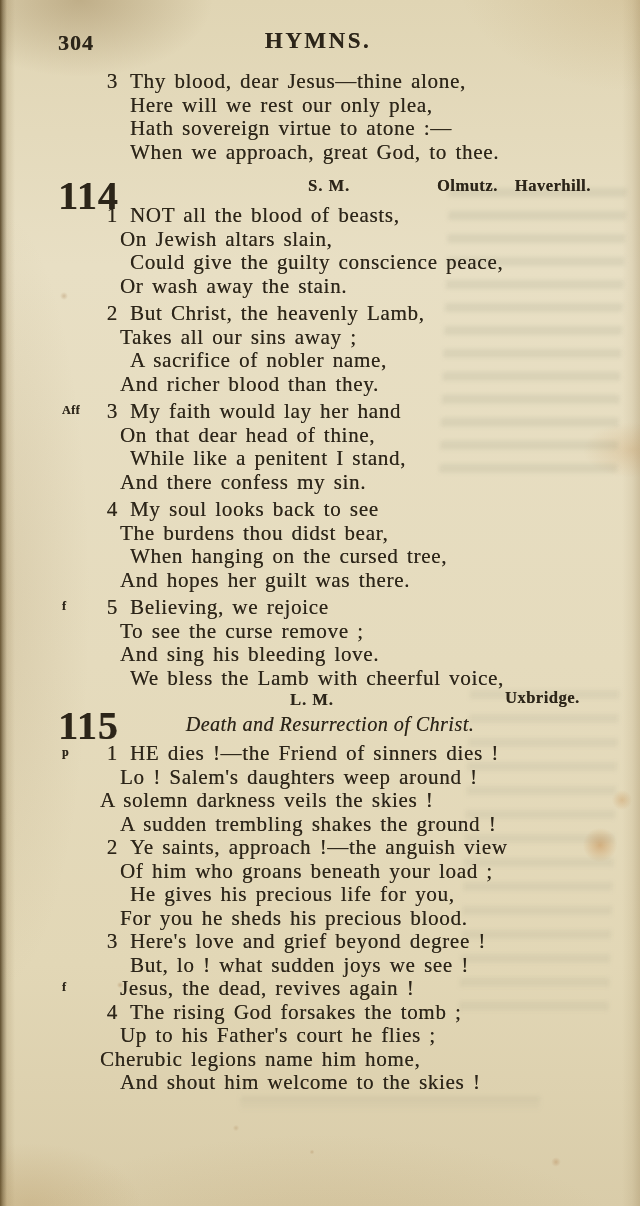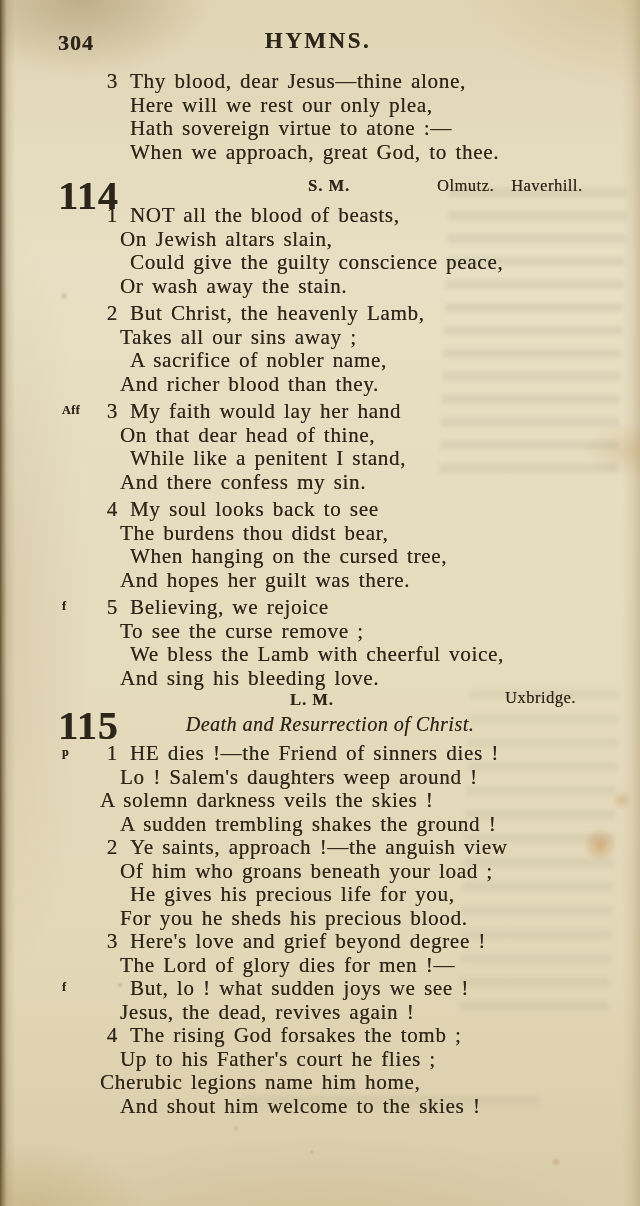--- a/index.html
+++ b/index.html
@@ -55,21 +55,21 @@
   
   .hymn-heading{position:relative;}
   .sec-114 .hymn-heading{height:40px;}
   .sec-115 .hymn-heading{height:54px;}
   .hymn-number{position:absolute;left:58px;top:-4px;font-size:40px;font-weight:bold;line-height:1;
     letter-spacing:1px;text-shadow:0.4px 0.4px 0.5px rgba(42,34,22,0.7);margin-top:16px;}
   .sec-115 .hymn-number{top:2px;}
   .hymn-meter{position:absolute;font-size:16.5px;font-weight:bold;letter-spacing:1px;}
   .sec-114 .hymn-meter{left:308px;top:12px;}
   .sec-115 .hymn-meter{left:290px;top:2px;}
-  .hymn-tunes{position:absolute;display:flex;gap:17px;font-size:16.5px;font-weight:normal;letter-spacing:0.5px;}
+  .hymn-tunes{position:absolute;display:flex;gap:17px;font-size:16.5px;font-weight:bold;letter-spacing:0.5px;}
   .sec-114 .hymn-tunes{left:437px;top:12px;}
   .sec-115 .hymn-tunes{left:505px;top:0px;}
   .hymn-title{position:absolute;left:60px;right:40px;top:25px;text-align:center;
     font-style:italic;font-size:20px;letter-spacing:0.5px;}
 
   
   .verse{position:relative;margin-bottom:4px;}
   .sec-115 .verse{margin-bottom:0;}
   .vline{position:relative;font-size:21px;line-height:23.5px;
     letter-spacing:0.7px;word-spacing:2.5px;white-space:nowrap;}
@@ -135,22 +135,22 @@
           <div class="verse">
             <div class="vline ink ind-1"><span class="verse-num">4</span><span class="vtext">My soul looks back to see</span></div>
             <div class="vline ink ind-2"><span class="vtext">The burdens thou didst bear,</span></div>
             <div class="vline ink ind-1"><span class="vtext">When hanging on the cursed tree,</span></div>
             <div class="vline ink ind-2"><span class="vtext">And hopes her guilt was there.</span></div>
           </div>
           <div class="verse">
             <span class="exp-marker ink" style="top: 3px;">f</span>
             <div class="vline ink ind-1"><span class="verse-num">5</span><span class="vtext">Believing, we rejoice</span></div>
             <div class="vline ink ind-2"><span class="vtext">To see the curse remove ;</span></div>
+            <div class="vline ink ind-2"><span class="vtext">And sing his bleeding love.</span></div>
             <div class="vline ink ind-1"><span class="vtext">We bless the Lamb with cheerful voice,</span></div>
-            <div class="vline ink ind-2"><span class="vtext">And sing his bleeding love.</span></div>
           </div>
         </div>
       </div>
       <div class="section sec-115">
         <div class="hymn-heading">
           <span class="hymn-number ink">115</span>
           <span class="hymn-meter ink">L. M.</span>
           <span class="hymn-tunes">
             <span class="ink">Uxbridge.</span>
           </span>
@@ -166,21 +166,20 @@
           </div>
           <div class="verse">
             <div class="vline ink ind-1"><span class="verse-num">2</span><span class="vtext">Ye saints, approach !—the anguish view</span></div>
             <div class="vline ink ind-2"><span class="vtext">Of him who groans beneath your load ;</span></div>
             <div class="vline ink ind-1"><span class="vtext">He gives his precious life for you,</span></div>
             <div class="vline ink ind-2"><span class="vtext">For you he sheds his precious blood.</span></div>
           </div>
           <div class="verse">
             <span class="exp-marker ink" style="top: 50px;">f</span>
             <div class="vline ink ind-1"><span class="verse-num">3</span><span class="vtext">Here's love and grief beyond degree !</span></div>
-            <div class="vline ink ind-2"><span class="vtext">The Lord of glory dies for men !—</span></div>
             <div class="vline ink ind-1"><span class="vtext">But, lo !  what sudden joys we see !</span></div>
             <div class="vline ink ind-2"><span class="vtext">Jesus, the dead, revives again !</span></div>
           </div>
           <div class="verse">
             <div class="vline ink ind-1"><span class="verse-num">4</span><span class="vtext">The rising God forsakes the tomb ;</span></div>
             <div class="vline ink ind-2"><span class="vtext">Up to his Father's court he flies ;</span></div>
             <div class="vline ink ind-0"><span class="vtext">Cherubic legions name him home,</span></div>
             <div class="vline ink ind-2"><span class="vtext">And shout him welcome to the skies !</span></div>
           </div>
         </div>

